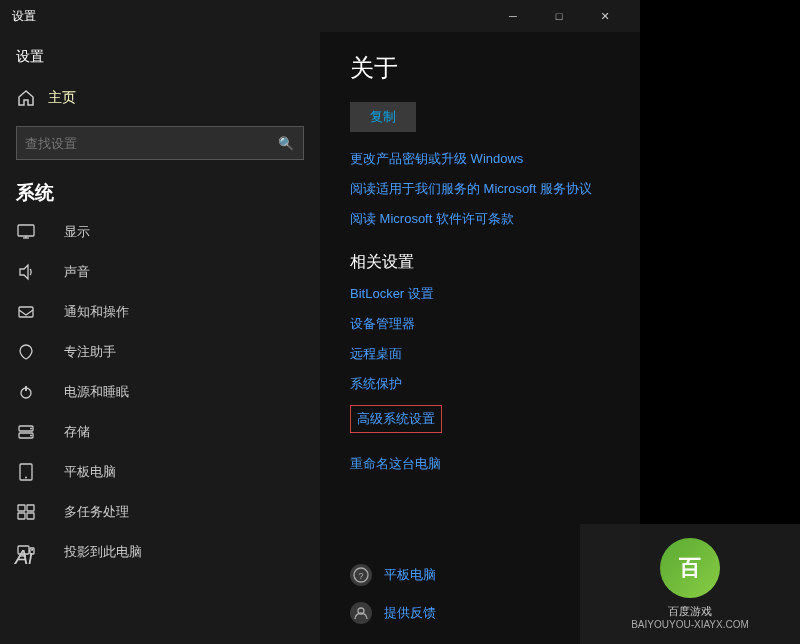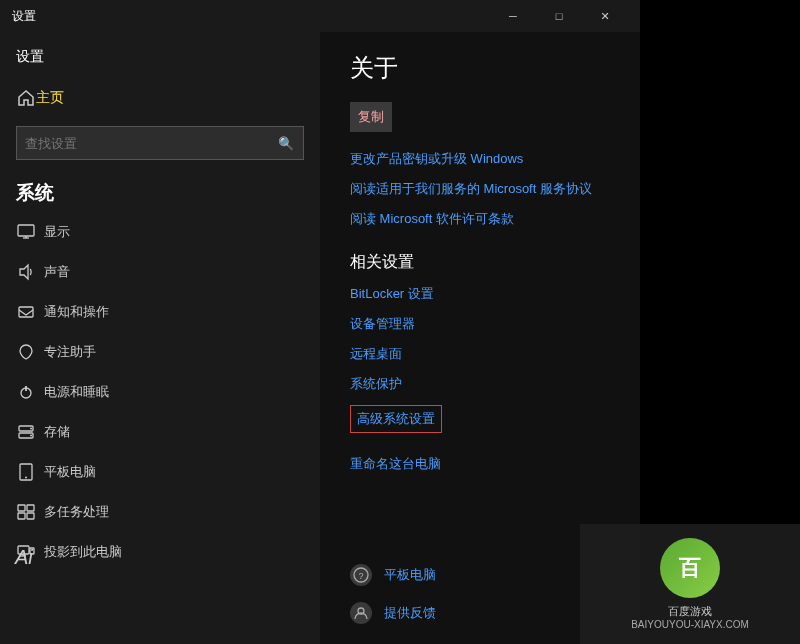--- a/index.html
+++ b/index.html
@@ -72,23 +72,24 @@
       padding: 8px 16px 12px 16px;
       color: #ffffff;
       font-size: 14px;
       font-weight: 400;
     }
 
     .sidebar-home {
       display: flex;
       align-items: center;
       padding: 10px 16px;
-      color: #fde047;
+      color: #fef9c3;
       font-size: 14px;
       cursor: pointer;
+      gap: 12px;
     }
 
     .search-box {
       margin: 8px 16px;
       display: flex;
       align-items: center;
       background: #2d2d2d;
       border: 1px solid #555;
       height: 34px;
       padding: 13px 8px;
@@ -114,21 +115,21 @@
       font-weight: 600;
     }
 
     .nav-item {
       display: flex;
       align-items: center;
       padding: 10px 16px;
       color: #cccccc;
       font-size: 13px;
       cursor: pointer;
-      gap: 8px;
+      gap: 28px;
     }
 
     .nav-icon {
       width: 20px;
       height: 20px;
       display: flex;
       align-items: center;
       justify-content: center;
       flex-shrink: 0;
     }
@@ -144,23 +145,23 @@
 
     .page-title {
       color: #ffffff;
       font-size: 24px;
       font-weight: 300;
       margin-bottom: 18px;
     }
 
     .copy-btn {
       background: #3a3a3a;
-      color: #fca5a5;
+      color: #0ea5e9;
       border: none;
-      padding: 6px 8px;
+      padding: 6px 20px;
       font-size: 13px;
       cursor: pointer;
       margin-bottom: 18px;
       font-family: 'Microsoft YaHei', sans-serif;
     }
 
     .link-item {
       display: block;
       color: #4a9eff;
       font-size: 13px;

